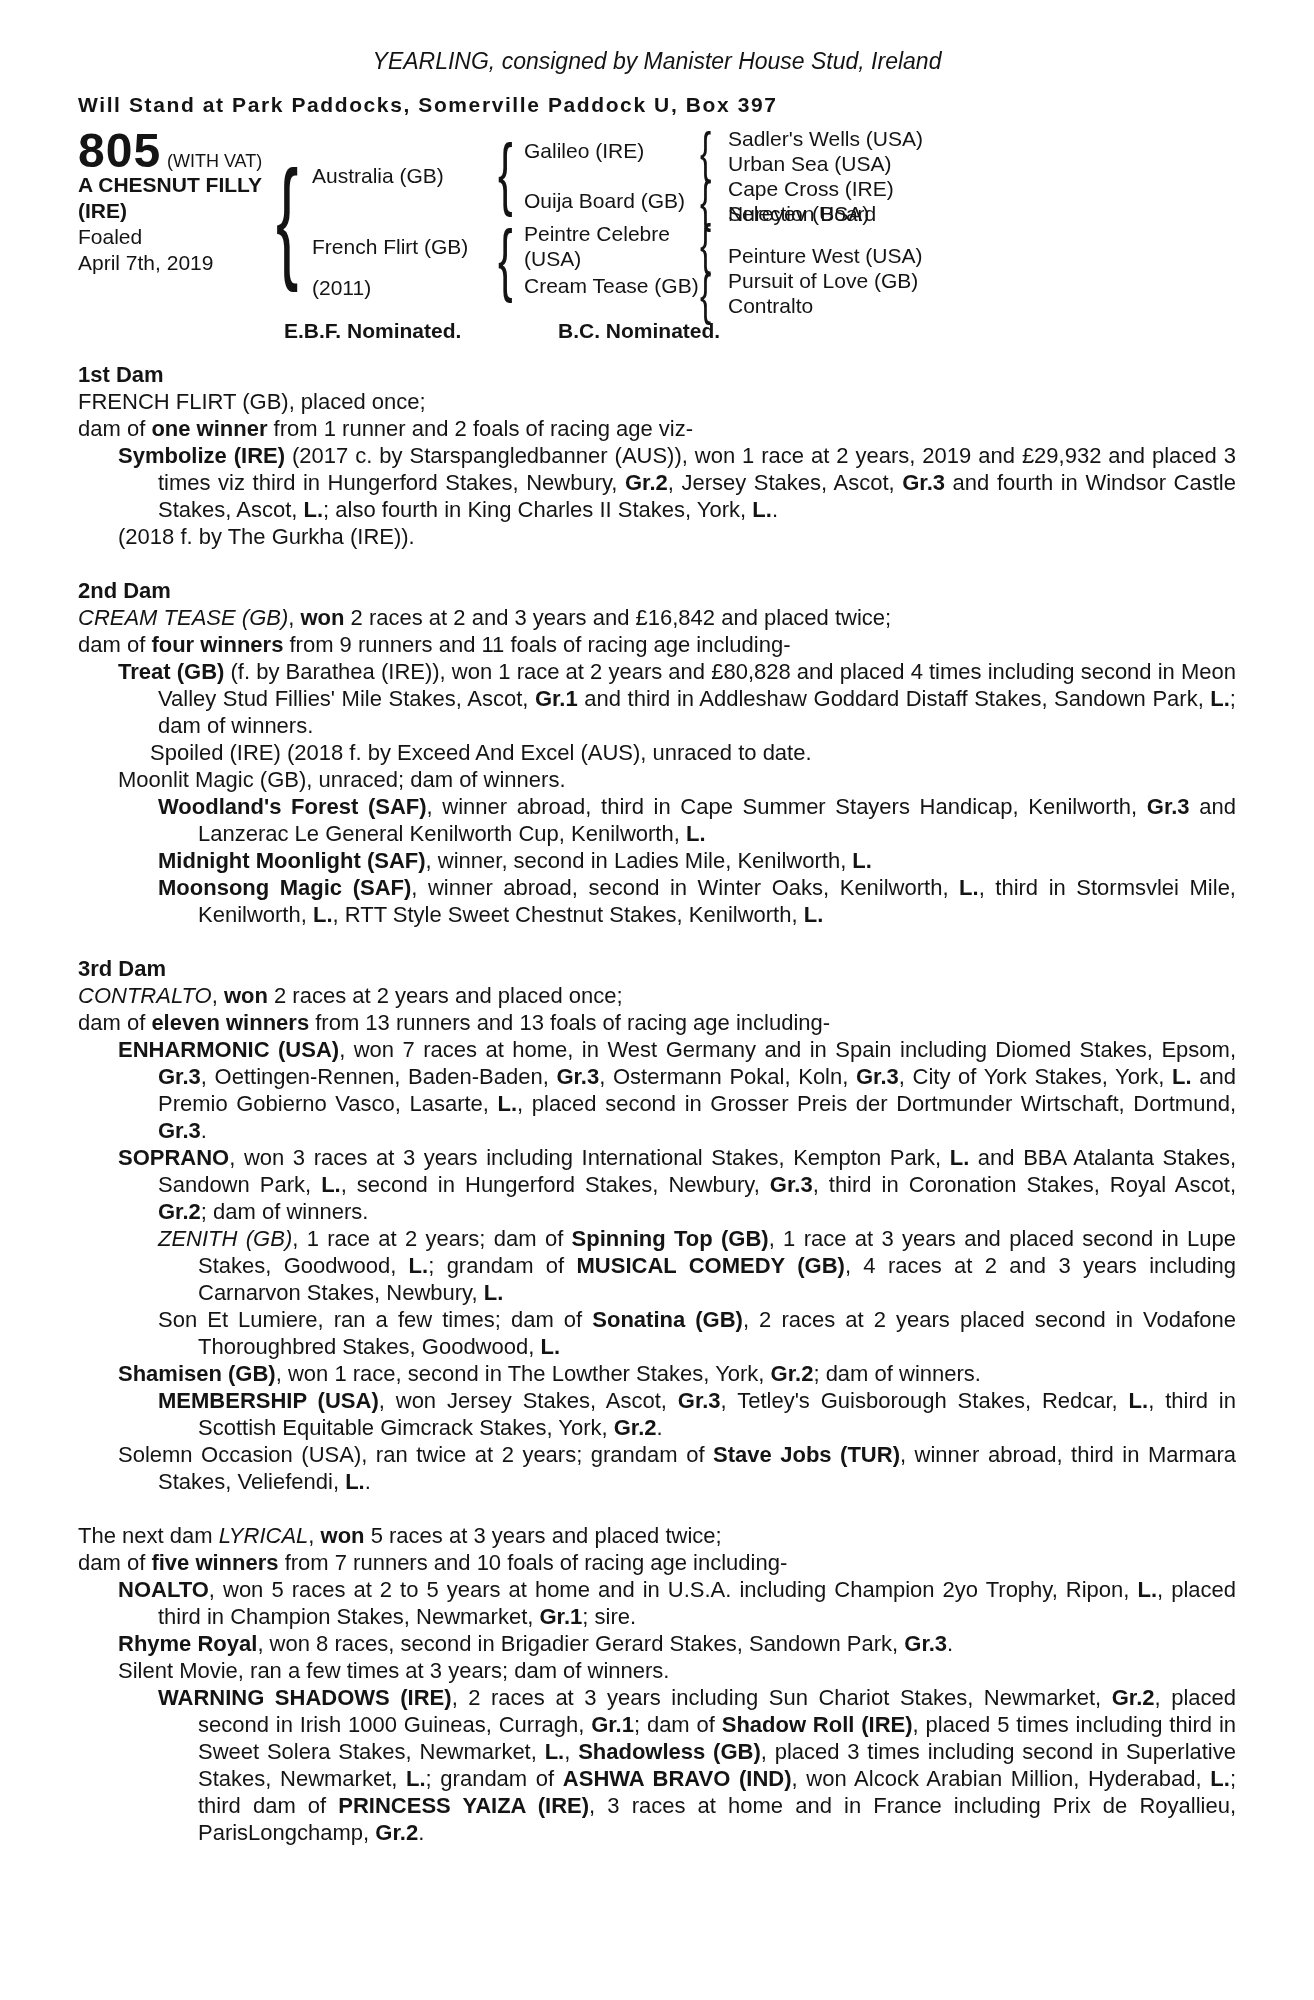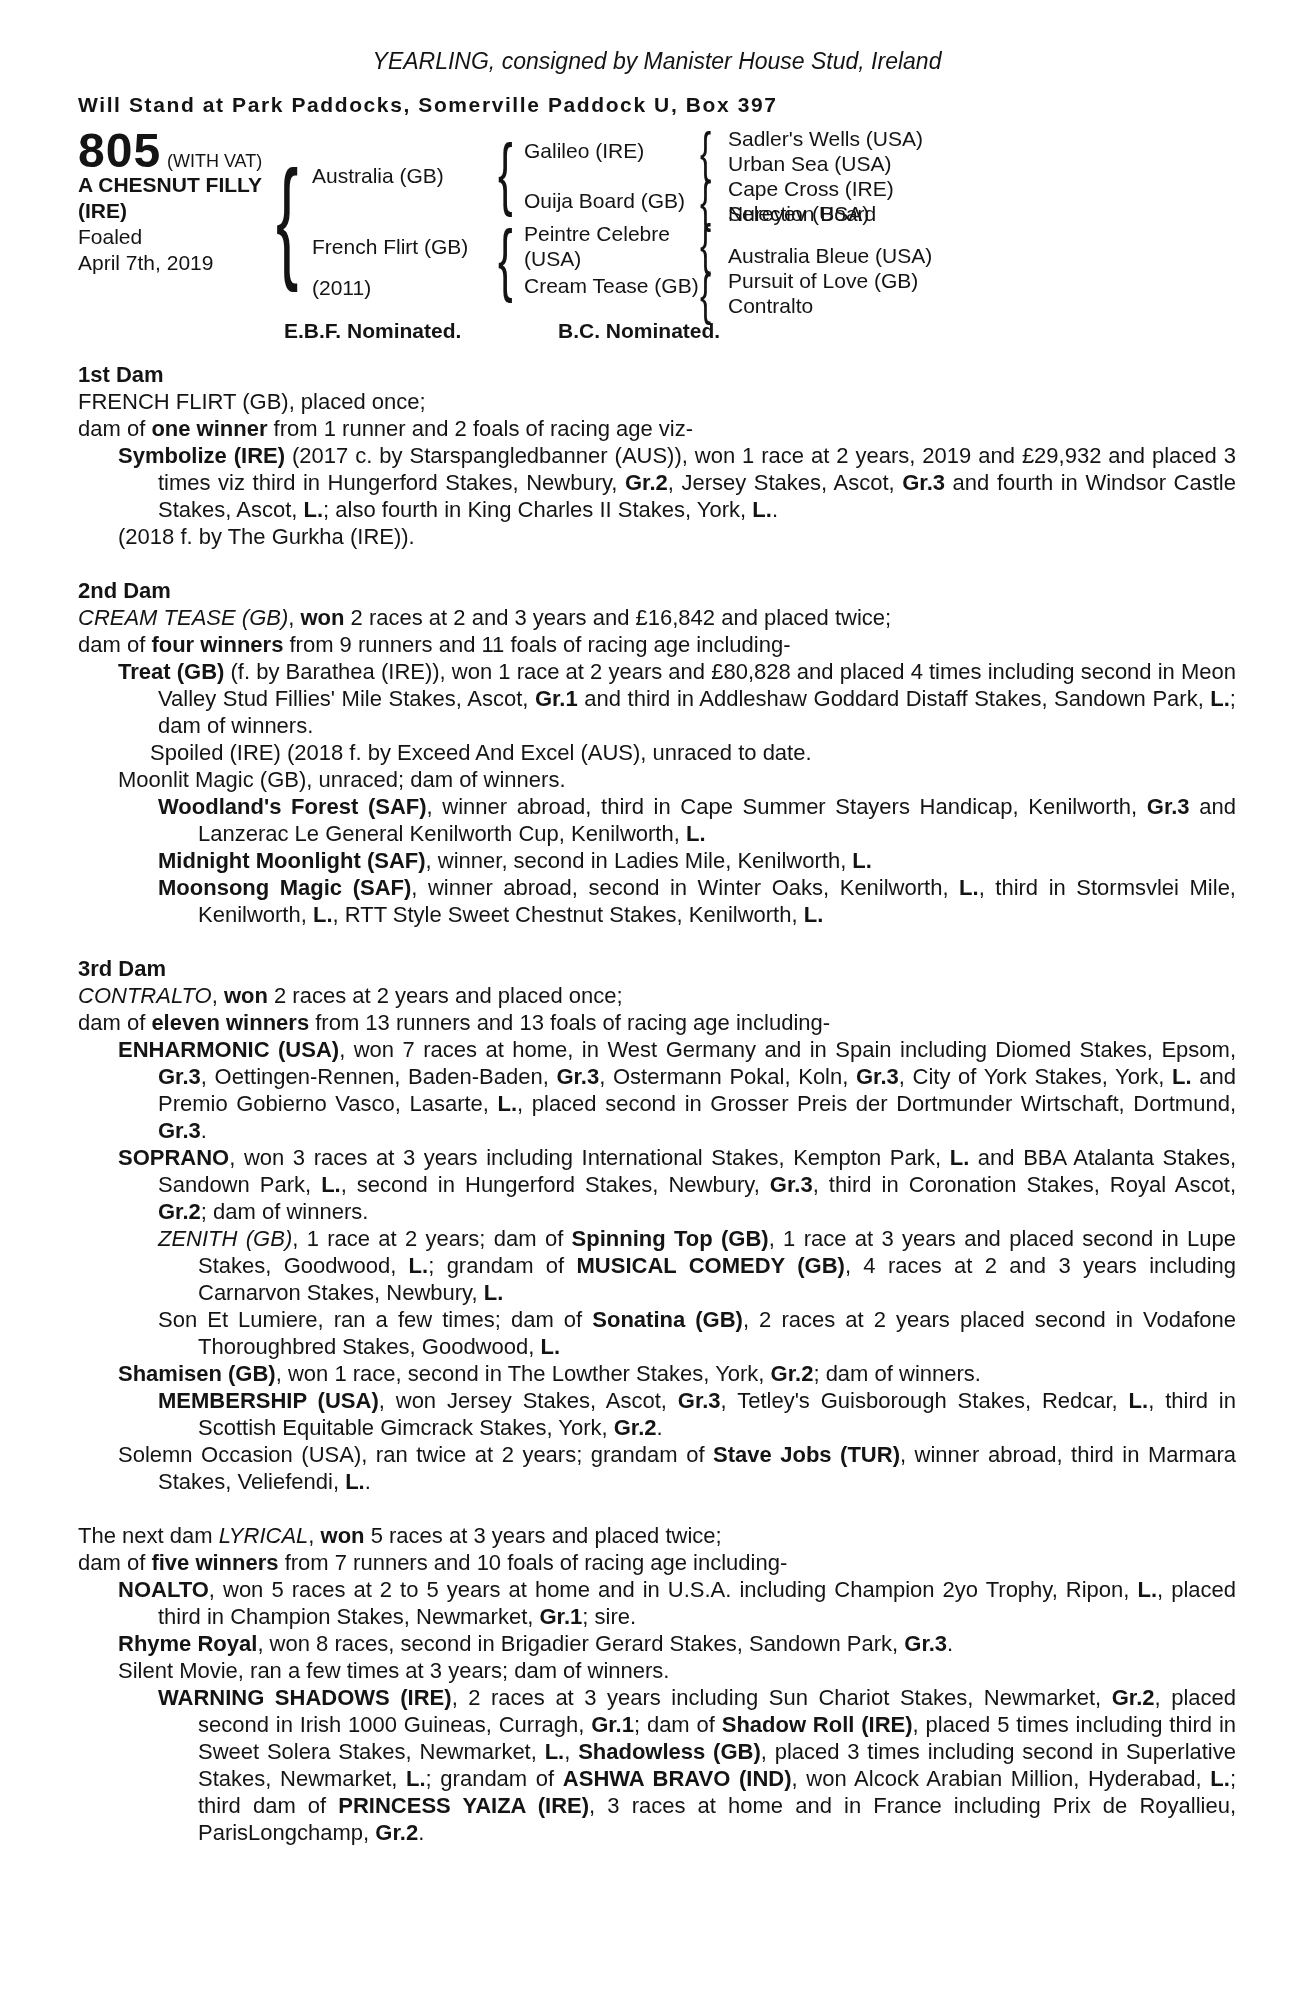--- a/index.html
+++ b/index.html
@@ -97,21 +97,21 @@
     <div class="abs brace br-g g0">{</div>
     <div class="abs brace br-g g1">{</div>
     <div class="abs brace br-g g2">{</div>
     <div class="abs brace br-g g3">{</div>
 
     <div class="abs gpname q0">Sadler's Wells (USA)</div>
     <div class="abs gpname q1">Urban Sea (USA)</div>
     <div class="abs gpname q2">Cape Cross (IRE)</div>
     <div class="abs gpname q3">Selection Board</div>
     <div class="abs gpname q4">Nureyev (USA)</div>
-    <div class="abs gpname q5">Australia Bleue (USA)</div>
+    <div class="abs gpname q5">Peinture West (USA)</div>
     <div class="abs gpname q6">Pursuit of Love (GB)</div>
     <div class="abs gpname q7">Contralto</div>
 
     <div class="abs p-ebf bold">E.B.F. Nominated.</div>
     <div class="abs p-bc bold">B.C. Nominated.</div>
   </div>
 
   <div class="textbody">
       <div class="dam-heading">1st Dam</div>
       <div class="para"><span>FRENCH FLIRT (GB), placed once;</span></div>

